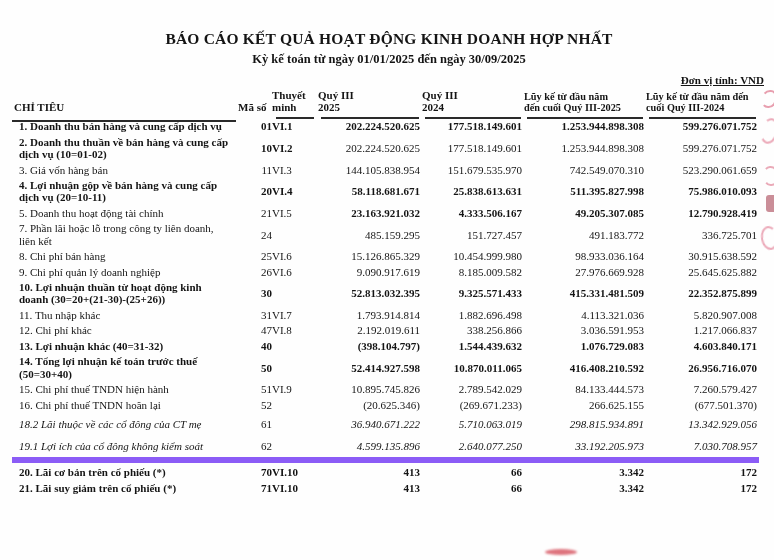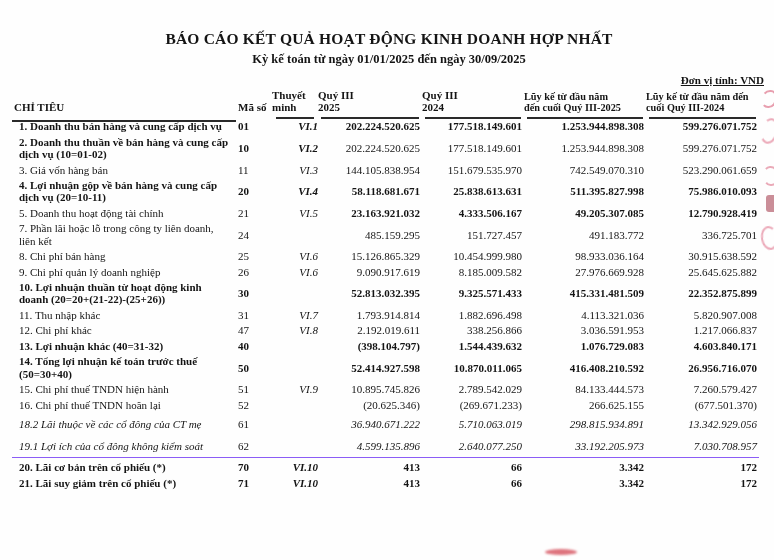--- a/index.html
+++ b/index.html
@@ -42,26 +42,26 @@
   thead th::after {
     content:""; position:absolute; left:3px; right:3px; bottom:0;
     height:1.4px; background:#2a2a2a;
   }
   thead th.h-item::after { left:0; right:2px; bottom:-3px; }
   thead th.h-code::after { display:none; }
   thead th.h-note::after { left:4px; right:4px; }
 
   tbody td { padding:1.6px 0; vertical-align:middle; }
   td.c-item { text-align:left; padding-left:7px; padding-right:8px; }
-  td.c-code { text-align:left; }
-  td.c-note { text-align:right;font-style:italic; }
+  td.c-code { text-align:right; }
+  td.c-note { text-align:left; }
   td.c-val  { text-align:right; padding-right:2px; font-variant-numeric:tabular-nums; }
 
   tr.spaced td { padding-top:5px; padding-bottom:5px; }
-  tr.rule-above td { border-top:1px solid #8b5cf6; padding-top:3px; }
+  tr.rule-above td { border-top:6px solid #8b5cf6; padding-top:3px; }
 
   .ls-bold, .vs-bold { font-weight:bold; }
   .ls-italic, .vs-italic { font-style:italic; }
 
   
   .scan-mark { position:absolute; pointer-events:none; filter:blur(.6px); }
   .m1 { right:-3px; top:90px;  width:12px; height:14px; border:2px solid rgba(214,80,110,.55); border-radius:60% 40% 55% 45%; border-left-color:transparent; }
   .m2 { right:-4px; top:118px; width:13px; height:22px; border:2px solid rgba(220,90,120,.5);  border-radius:50%; border-left-color:transparent; transform:rotate(14deg); }
   .m3 { right:-5px; top:166px; width:12px; height:16px; border:2px solid rgba(210,70,100,.45); border-radius:45% 55% 50% 50%; border-left-color:transparent; }
   .m4 { right:-2px; top:195px; width:10px; height:17px; background:rgba(150,30,50,.5); border-radius:3px 0 0 3px; }
@@ -169,21 +169,21 @@
         <tr>
           <td class="c-item ls-normal">9. Chi phí quản lý doanh nghiệp</td>
           <td class="c-code vs-normal">26</td>
           <td class="c-note vs-normal">VI.6</td>
           <td class="c-val vs-normal">9.090.917.619</td>
           <td class="c-val vs-normal">8.185.009.582</td>
           <td class="c-val vs-normal">27.976.669.928</td>
           <td class="c-val vs-normal">25.645.625.882</td>
         </tr>
         <tr>
-          <td class="c-item ls-bold">10. Lợi nhuận thuần từ hoạt động kinh doanh (20=20+(21-22)-(25+26))</td>
+          <td class="c-item ls-bold">10. Lợi nhuận thuần từ hoạt động kinh doanh (30=20+(21-30)-(25+26))</td>
           <td class="c-code vs-bold">30</td>
           <td class="c-note vs-bold"></td>
           <td class="c-val vs-bold">52.813.032.395</td>
           <td class="c-val vs-bold">9.325.571.433</td>
           <td class="c-val vs-bold">415.331.481.509</td>
           <td class="c-val vs-bold">22.352.875.899</td>
         </tr>
         <tr>
           <td class="c-item ls-normal">11. Thu nhập khác</td>
           <td class="c-code vs-normal">31</td>

